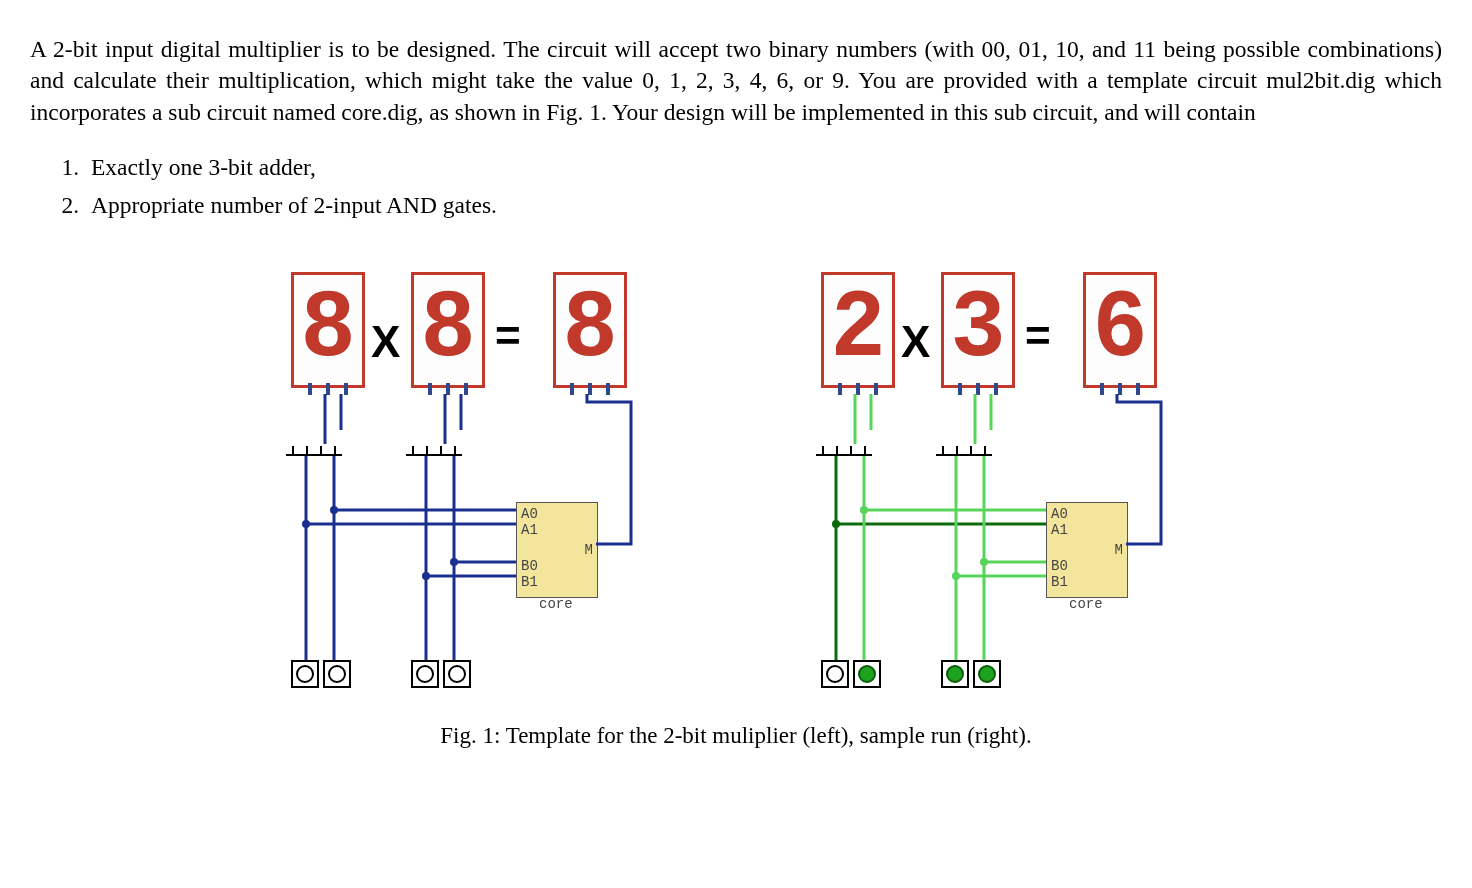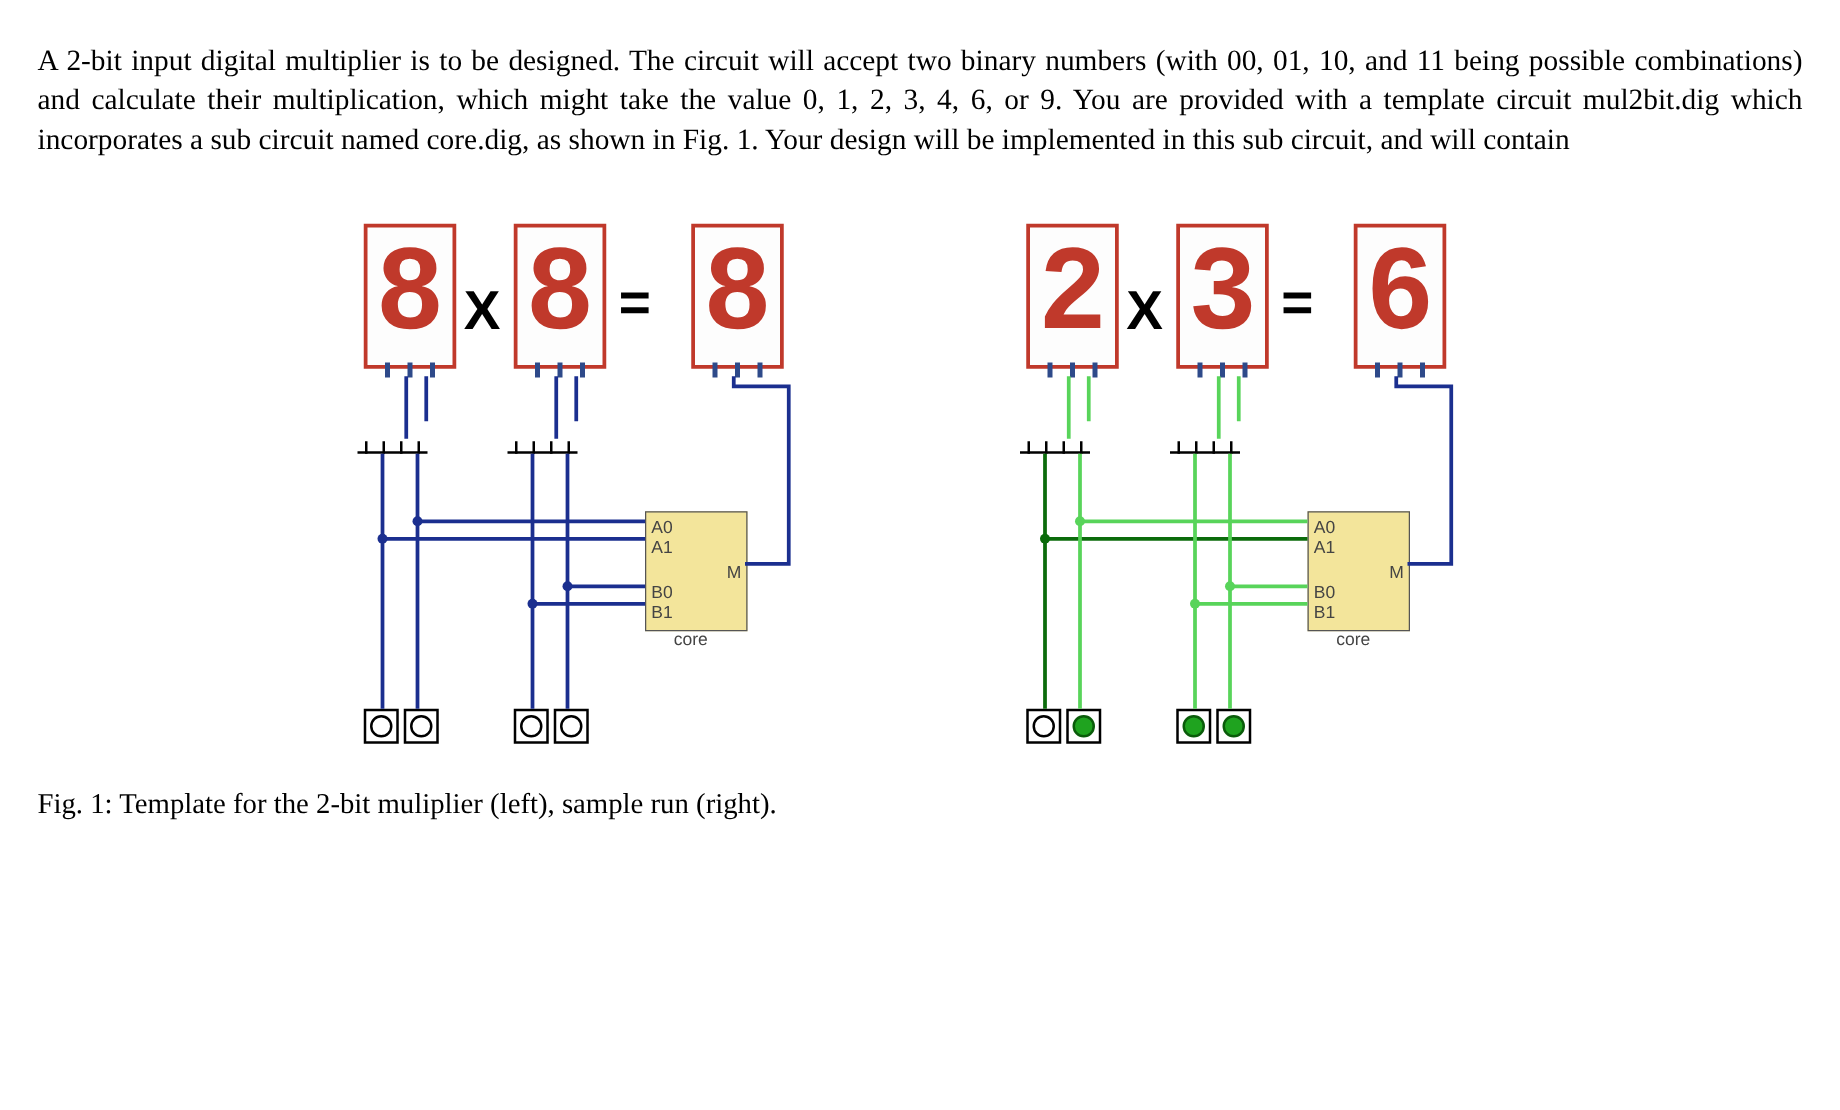--- a/index.html
+++ b/index.html
@@ -113,37 +113,42 @@
     position: absolute;
     left: 245px;
     top: 230px;
     width: 80px;
     height: 94px;
     background: #f3e59b;
     border: 1px solid #555;
   }
   .core-block .lbl {
     position: absolute;
-    font-family: Liberation Sans, sans-serif;
+    font-family: Liberation Mono, monospace;
     font-size: 14px;
     color: #444;
   }
   .fig-caption {
+    text-align: center;
     margin-top: 18px;
     font-size: 23px;
   }
 </style>
 </head>
 <body>
 
 <div class="page">
   <p class="para">
     <span>A 2-bit input digital multiplier is to be designed. The circuit will accept two binary numbers (with 00, 01, 10, and 11 being possible combinations) and calculate their multiplication, which might take the value 0, 1, 2, 3, 4, 6, or 9. You are provided with a template circuit </span><span class="italic">mul2bit.dig</span><span> which incorporates a sub circuit named </span><span class="italic">core.dig</span><span>, as shown in Fig. 1. Your design will be implemented in this sub circuit, and will contain</span>
   </p>
 
+  <ol class="reqs">
+    <li><span>Exactly one 3-bit adder,</span></li>
+    <li><span>Appropriate number of 2-input AND gates.</span></li>
+  </ol>
 
   <div class="fig-area">
     <div class="fig-row">
 
       <div class="circuit">
         <div class="sevenseg" style="left:20px; top:0;">
           <span class="digit">8</span>
           <div class="foot">
               <span class="pin"></span>
               <span class="pin"></span>

